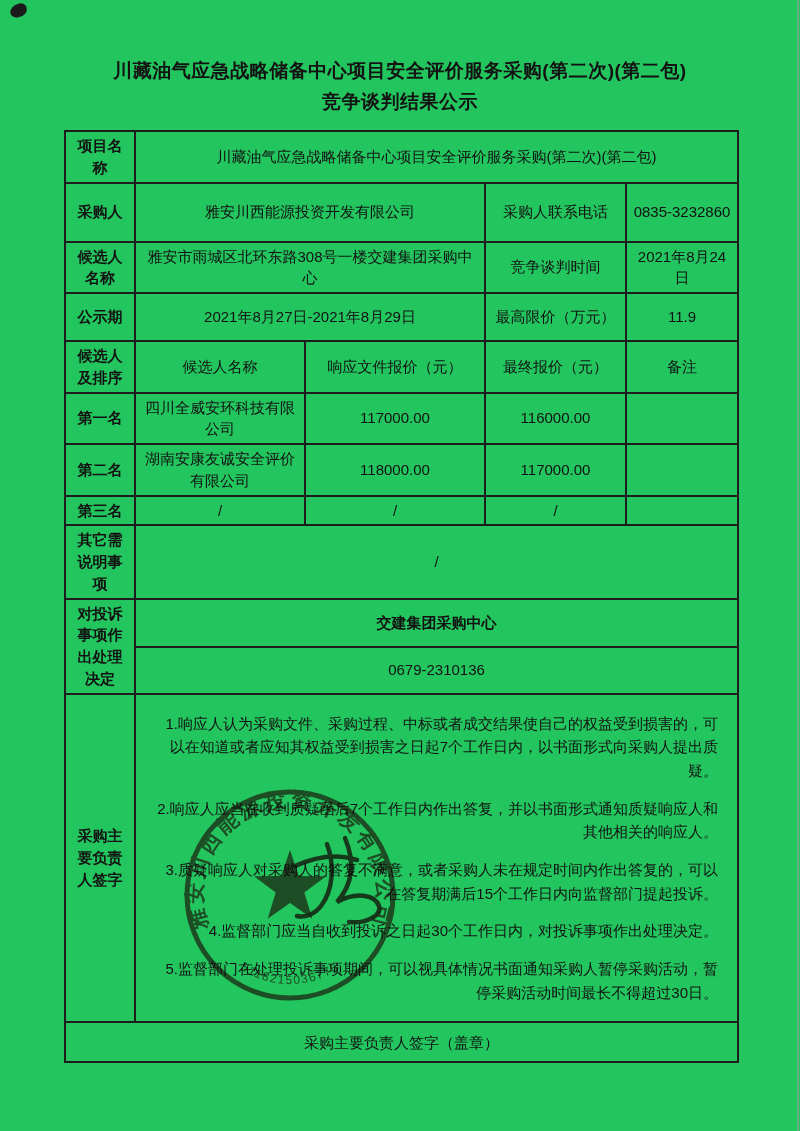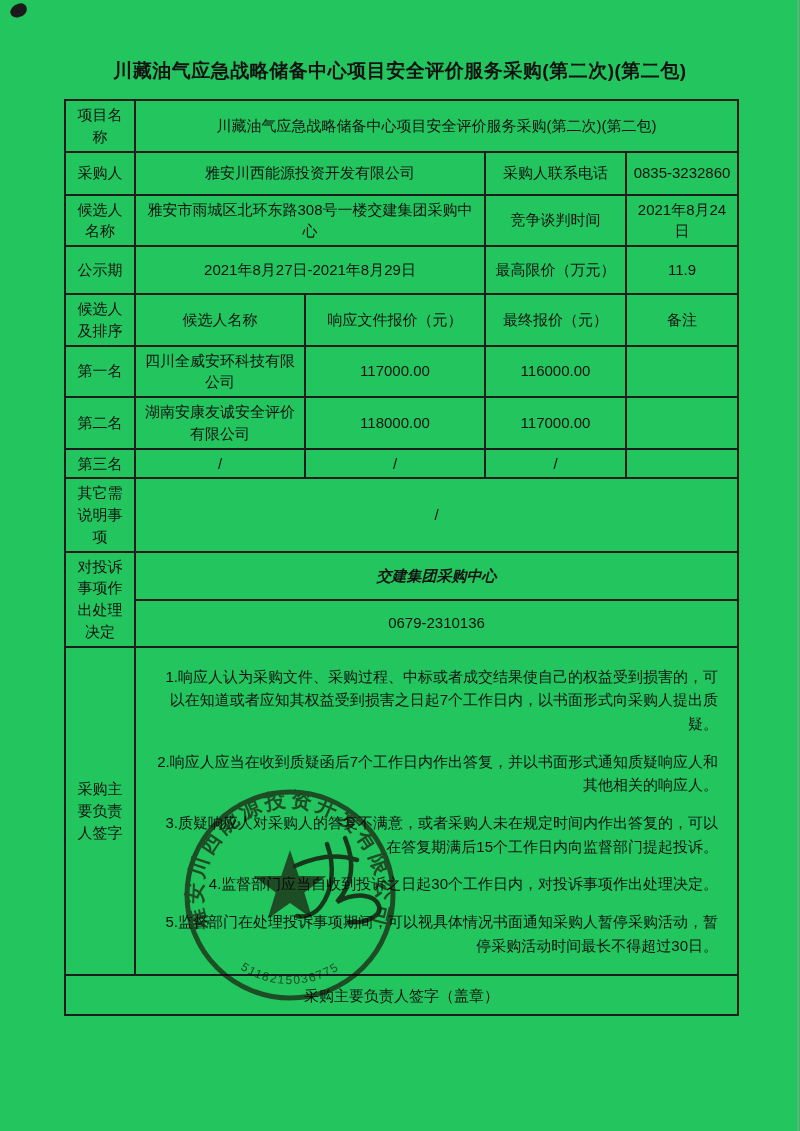--- a/index.html
+++ b/index.html
@@ -29,23 +29,23 @@
   }
   table.main td {
     border: 2px solid #1d1d1d;
     font-size: 15px;
     padding: 3px 5px;
     vertical-align: middle;
     text-align: center;
     word-break: break-all;
     line-height: 1.45;
   }
-  td.lbl { text-align: left; padding-left: 5px; }
+  td.lbl { text-align: left; padding-left: 5px; font-weight: bold; }
   td.left { text-align: left; }
-  td.bold { font-weight: bold; font-style: italic; }
+  td.bold { font-weight: bold; }
   td.notice { padding: 8px 6px; }
   td.notice p { margin: 14px; text-align: right; line-height: 1.58; }
   
   .seal {
     position: absolute;
     left: 175px;
     top: 780px;
     width: 230px;
     height: 230px;
     mix-blend-mode: multiply;
@@ -72,38 +72,39 @@
 </head>
 <body>
 
 <div class="page">
 
   <div class="artifact-corner"></div>
   <div class="scan-edge"></div>
 
   <div class="doc-title">
     <div>川藏油气应急战略储备中心项目安全评价服务采购(第二次)(第二包)</div>
+    <div>竞争谈判结果公示</div>
   </div>
 
   <table class="main">
     <colgroup>
       <col style="width:70px">
         <col style="width:170px">
         <col style="width:180px">
         <col style="width:141px">
         <col style="width:112px">
     </colgroup>
 
     <tbody>
         <tr style="height:45px">
       <td class="lbl">项目名称</td>
       <td colspan="4" class="left">川藏油气应急战略储备中心项目安全评价服务采购(第二次)(第二包)</td>
     </tr>
 
-    <tr style="height:43px">
+    <tr style="height:59px">
       <td class="lbl">采购人</td>
       <td colspan="2" class="left">雅安川西能源投资开发有限公司</td>
       <td>采购人联系电话</td>
       <td>0835-3232860</td>
     </tr>
 
     <tr style="height:40px">
       <td class="lbl">候选人名称</td>
       <td colspan="2" class="left">雅安市雨城区北环东路308号一楼交建集团采购中心</td>
       <td>竞争谈判时间</td>

